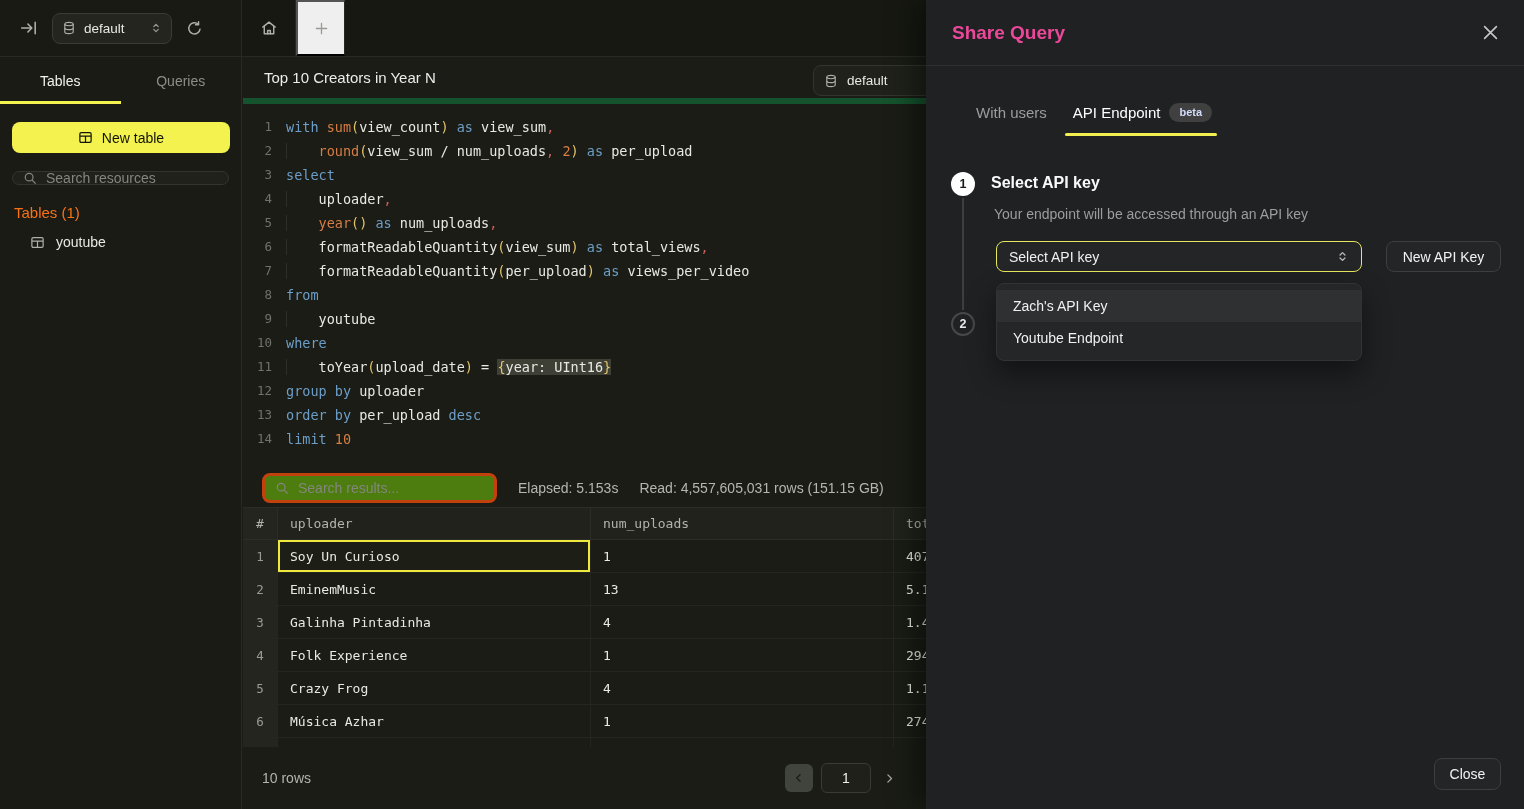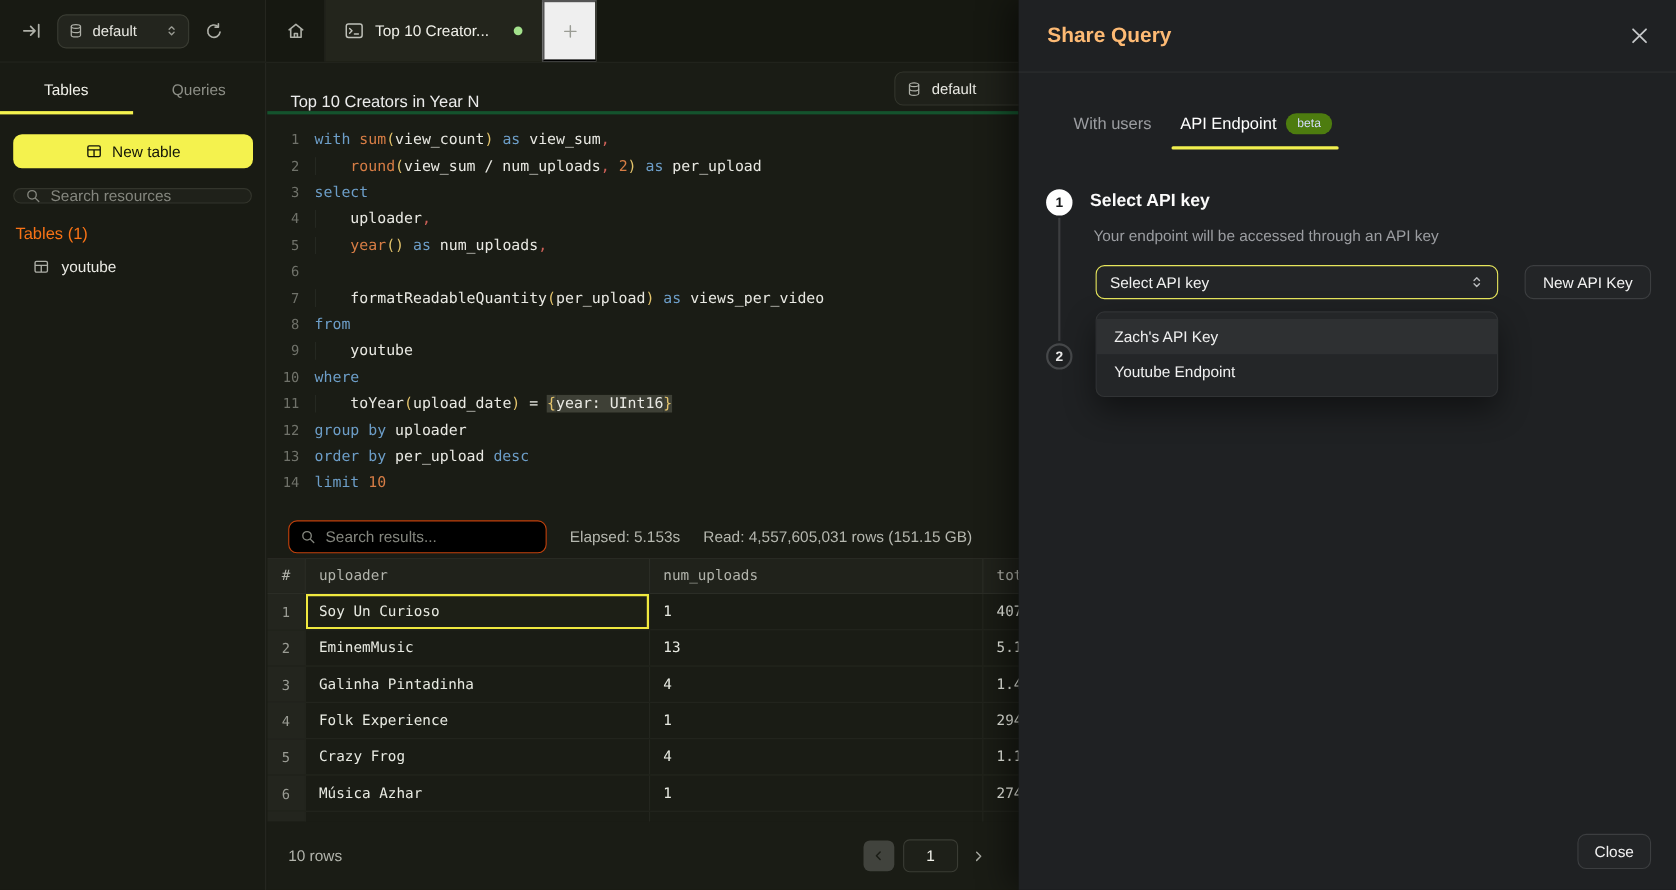--- a/index.html
+++ b/index.html
@@ -33,42 +33,42 @@
   .new-table-btn{margin:18px 12px 0;height:31px;width:218px;background:#f4f24e;border:none;border-radius:8px;display:flex;align-items:center;justify-content:center;gap:9px;color:#121408;font-size:14px;font-weight:500;cursor:pointer}
   .side-search{margin:18px 12px 12px;height:14px;background:#1f211a;border:1px solid #33352c;border-radius:8px;display:flex;align-items:center;gap:9px;padding:0 10px;color:#84867e}
   .side-search input{flex:1;background:none;border:none;outline:none;color:#d8d8d2;font-size:14px;font-family:"Liberation Sans",sans-serif}
   .side-search input::placeholder{color:#84867e}
   .side-section{margin:19px 0 0 14px;font-size:15px;color:#f97316}
   .table-item{display:flex;align-items:center;gap:11px;margin:13px 0 0 30px;font-size:14px;color:#e9e9e3;cursor:pointer}
   .table-item .t-icon{color:#aeb0a8}
 
   
   .main{position:absolute;top:57px;left:243px;right:0;bottom:0}
-  .query-header{height:47px;border-bottom:3px solid #14532d;display:flex;align-items:flex-end;padding-left:21px;position:relative}
+  .query-header{height:47px;border-bottom:6px solid #14532d;display:flex;align-items:center;padding-left:21px;position:relative}
   .query-title{font-size:15px;color:#ececе6;color:#ececec}
   .header-db-select{position:absolute;left:570px;top:8px;width:150px;height:31px;background:#1f211a;border:1px solid #33352c;border-radius:8px;display:flex;align-items:center;gap:9px;padding:0 10px;font-size:13.5px;color:#e9e9e3;cursor:pointer}
 
   .editor{padding-top:11px;font-family:"DejaVu Sans Mono",monospace;font-size:13.5px;line-height:24px}
   .code-line{display:flex}
   .ln{flex:0 0 29px;text-align:right;color:#70726a;font-size:12.5px}
   .lc{padding-left:14px;white-space:pre;color:#e9e9e3}
   .tk-kw{color:#6d9ec8}
   .tk-fn{color:#d77d45}
   .tk-pa{color:#e3c36b}
   .tk-cm{color:#cd6058}
   .tk-nu{color:#d77d45}
   .tk-id{color:#e9e9e3}
   .tk-in{box-shadow:inset 1px 0 0 #2c2e27}
   .tk-hb{color:#e3c36b;background:#3e4036}
   .tk-ht{color:#e9e9e3;background:#3e4036}
 
   
   .results{position:absolute;top:409px;left:0;right:0;bottom:0}
   .results-toolbar{height:39px;display:flex;align-items:center;padding-left:19px;gap:21px;margin-top:2px}
-  .results-search{width:235px;height:30px;background:#000000;border:1px solid #c2410c;border-radius:8px;display:flex;align-items:center;gap:9px;padding:0 10px;color:#84867e;flex:0 0 235px}
+  .results-search{width:235px;height:30px;background:#4d7c0f;border:3px solid #c2410c;border-radius:8px;display:flex;align-items:center;gap:9px;padding:0 10px;color:#84867e;flex:0 0 235px}
   .results-search input{flex:1;min-width:0;background:none;border:none;outline:none;color:#d8d8d2;font-size:14px;font-family:"Liberation Sans",sans-serif}
   .results-search input::placeholder{color:#84867e}
   .stat{font-size:14px;color:#b5b7af;white-space:nowrap}
   .grid{position:absolute;top:41px;left:0;bottom:62px;width:1200px;overflow:hidden;font-family:"DejaVu Sans Mono",monospace}
   .thead{display:flex;height:33px;border-top:1px solid #2b2d26;border-bottom:1px solid #2b2d26;background:#20221b}
   .hcell{display:flex;align-items:center;font-size:13px;color:#b2b4ac;border-right:1px solid #2b2d26;padding-left:12px}
   .h-n{flex:0 0 35px;justify-content:center;padding-left:0;background:#23251e}
   .h-up{flex:0 0 313px}
   .h-num{flex:0 0 303px}
   .h-tot{flex:1;border-right:none}
@@ -83,26 +83,26 @@
   .results-footer{position:absolute;left:0;right:0;bottom:0;height:62px;display:flex;align-items:center;padding:0 30px 0 19px;background:#1a1c15}
   .row-count{font-size:14px;color:#b2b4ac}
   .pager{margin-left:auto;display:flex;align-items:center}
   .pg-prev{width:28px;height:28px;border-radius:6px;background:#41433d;border:none;display:flex;align-items:center;justify-content:center;color:#1a1c15;cursor:pointer}
   .pg-page{width:50px;height:30px;border-radius:6px;background:#1e2019;border:1px solid #3a3c34;margin-left:8px;display:flex;align-items:center;justify-content:center;color:#f1f1ea;font-size:14px;cursor:pointer}
   .pg-next{margin-left:12px;background:none;border:none;color:#a7a9a1;display:flex;cursor:pointer}
 
   
   .panel{position:absolute;top:0;right:0;width:598px;height:809px;background:#1f2123;box-shadow:-10px 0 28px rgba(0,0,0,.45)}
   .panel-header{height:66px;display:flex;align-items:center;padding:0 26px;border-bottom:1px solid #2d2f31}
-  .panel-title{font-size:19px;font-weight:700;color:#fdba74}
+  .panel-title{font-size:19px;font-weight:700;color:#ec4899}
   .panel-close{margin-left:auto;background:none;border:none;color:#c6c8ca;cursor:pointer;display:flex}
   .panel-tabs{position:absolute;top:103px;left:50px;display:flex;gap:26px;align-items:center}
   .p-tab{font-size:15px;color:#9b9da1;cursor:pointer}
   .p-tab.active-wrap{position:relative;display:flex;align-items:center;gap:9px;color:#ffffff}
-  .beta-badge{background:#4d7c0f;color:#d3dcfa;font-size:11px;font-weight:400;padding:3px 10px;border-radius:10px;line-height:13px}
+  .beta-badge{background:#404040;color:#d3dcfa;font-size:11px;font-weight:700;padding:3px 10px;border-radius:10px;line-height:13px}
   .tab-underline{position:absolute;left:-8px;top:30px;width:152px;height:3px;background:#f1ef4f;border-radius:2px}
 
   .step-circle{position:absolute;width:24px;height:24px;border-radius:50%;display:flex;align-items:center;justify-content:center;font-size:12.5px;font-weight:700}
   .step-1{left:25px;top:172px;background:#ffffff;color:#17191b}
   .step-2{left:25px;top:312px;background:#1f2123;border:2px solid #46484a;color:#e8e8e8}
   .step-line{position:absolute;left:36px;top:198px;width:2px;height:112px;background:#3c3e40}
   .step-title{position:absolute;left:65px;top:174px;font-size:16px;font-weight:700;color:#fafafa}
   .step-sub{position:absolute;left:68px;top:206px;font-size:14px;color:#9b9da1}
   .key-select{position:absolute;left:70px;top:241px;width:366px;height:31px;background:#232527;border:1px solid #e7e65c;border-radius:8px;display:flex;align-items:center;padding:0 12px;color:#f0f0f0;font-size:14px;cursor:pointer}
   .key-select .chev{margin-left:auto;color:#b7b9bb}
@@ -153,31 +153,20 @@
     <div class="tabstrip">
       <button class="icon-btn home-btn">
         <span>
           <svg width="18" height="18" viewBox="0 0 16 16" fill="none" stroke="currentColor" stroke-width="1.3" stroke-linecap="round" stroke-linejoin="round">
               <path d="M2.5 7.2L8 2.8l5.5 4.4"></path>
               <path d="M3.8 6.6v6.6h8.4V6.6"></path>
               <path d="M6.8 13.2v-3h2.4v3"></path>
             </svg>
         </span>
       </button>
-      <div class="query-tab">
-        <span>
-          <svg width="18" height="18" viewBox="0 0 16 16" fill="none" stroke="#c0c2ba" stroke-width="1.2" stroke-linecap="round" stroke-linejoin="round">
-              <rect x="1.6" y="2.6" width="12.8" height="10.8" rx="1.8"></rect>
-              <path d="M4.3 6.1l1.9 1.9-1.9 1.9"></path>
-              <path d="M8.2 10.6h3.2"></path>
-            </svg>
-        </span>
-        <span class="tab-label">Top 10 Creator...</span>
-        <span class="status-dot"></span>
-      </div>
       <button class="plus-btn">
         <span>
           <svg width="15" height="15" viewBox="0 0 16 16" fill="none" stroke="currentColor" stroke-width="1.4" stroke-linecap="round">
               <path d="M8 2.5v11M2.5 8h11"></path>
             </svg>
         </span>
       </button>
     </div>
   </div>
 
@@ -248,20 +237,21 @@
         <div class="code-line">
           <span class="ln">4</span>
           <span class="lc"><span class="tk-in">    </span><span class="tk-id">uploader</span><span class="tk-cm">,</span></span>
         </div>
         <div class="code-line">
           <span class="ln">5</span>
           <span class="lc"><span class="tk-in">    </span><span class="tk-fn">year</span><span class="tk-pa">()</span><span class="tk-kw"> as </span><span class="tk-id">num_uploads</span><span class="tk-cm">,</span></span>
         </div>
         <div class="code-line">
           <span class="ln">6</span>
+          <span class="lc"><span class="tk-in">    </span><span class="tk-id">formatReadableQuantity</span><span class="tk-pa">(</span><span class="tk-id">view_sum</span><span class="tk-pa">)</span><span class="tk-kw"> as </span><span class="tk-id">total_views</span><span class="tk-cm">,</span></span>
         </div>
         <div class="code-line">
           <span class="ln">7</span>
           <span class="lc"><span class="tk-in">    </span><span class="tk-id">formatReadableQuantity</span><span class="tk-pa">(</span><span class="tk-id">per_upload</span><span class="tk-pa">)</span><span class="tk-kw"> as </span><span class="tk-id">views_per_video</span></span>
         </div>
         <div class="code-line">
           <span class="ln">8</span>
           <span class="lc"><span class="tk-kw">from</span></span>
         </div>
         <div class="code-line">

